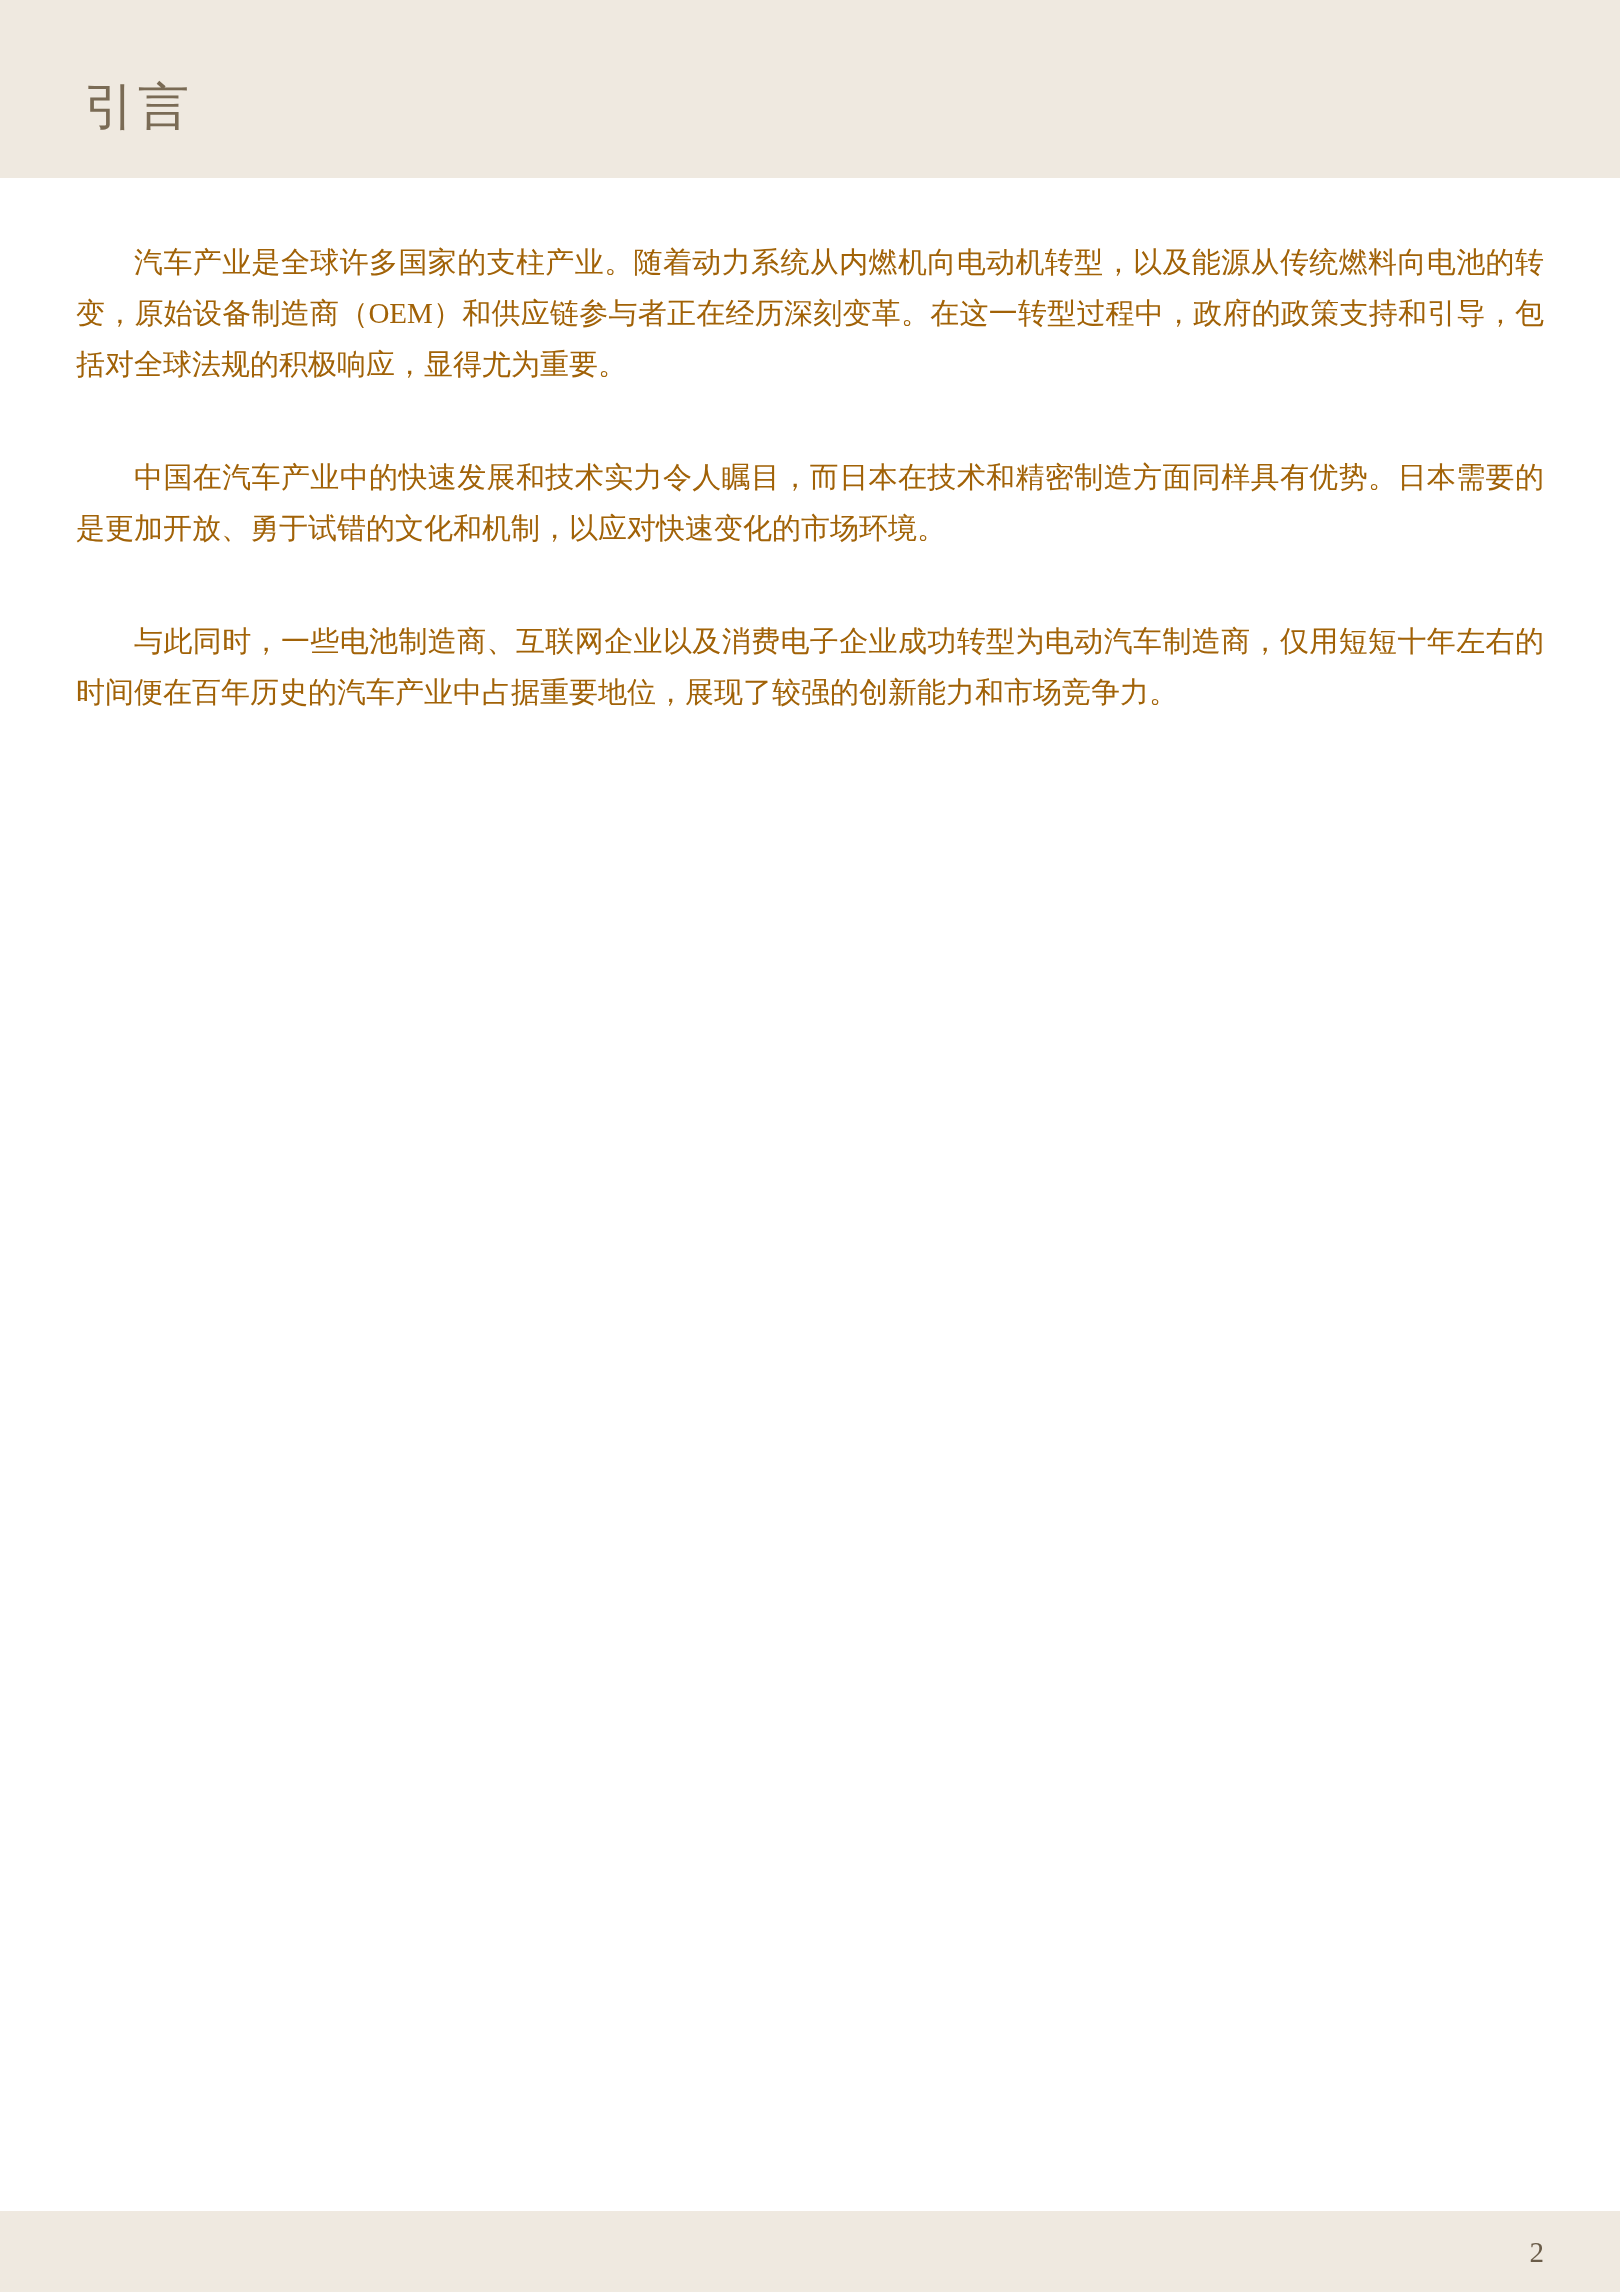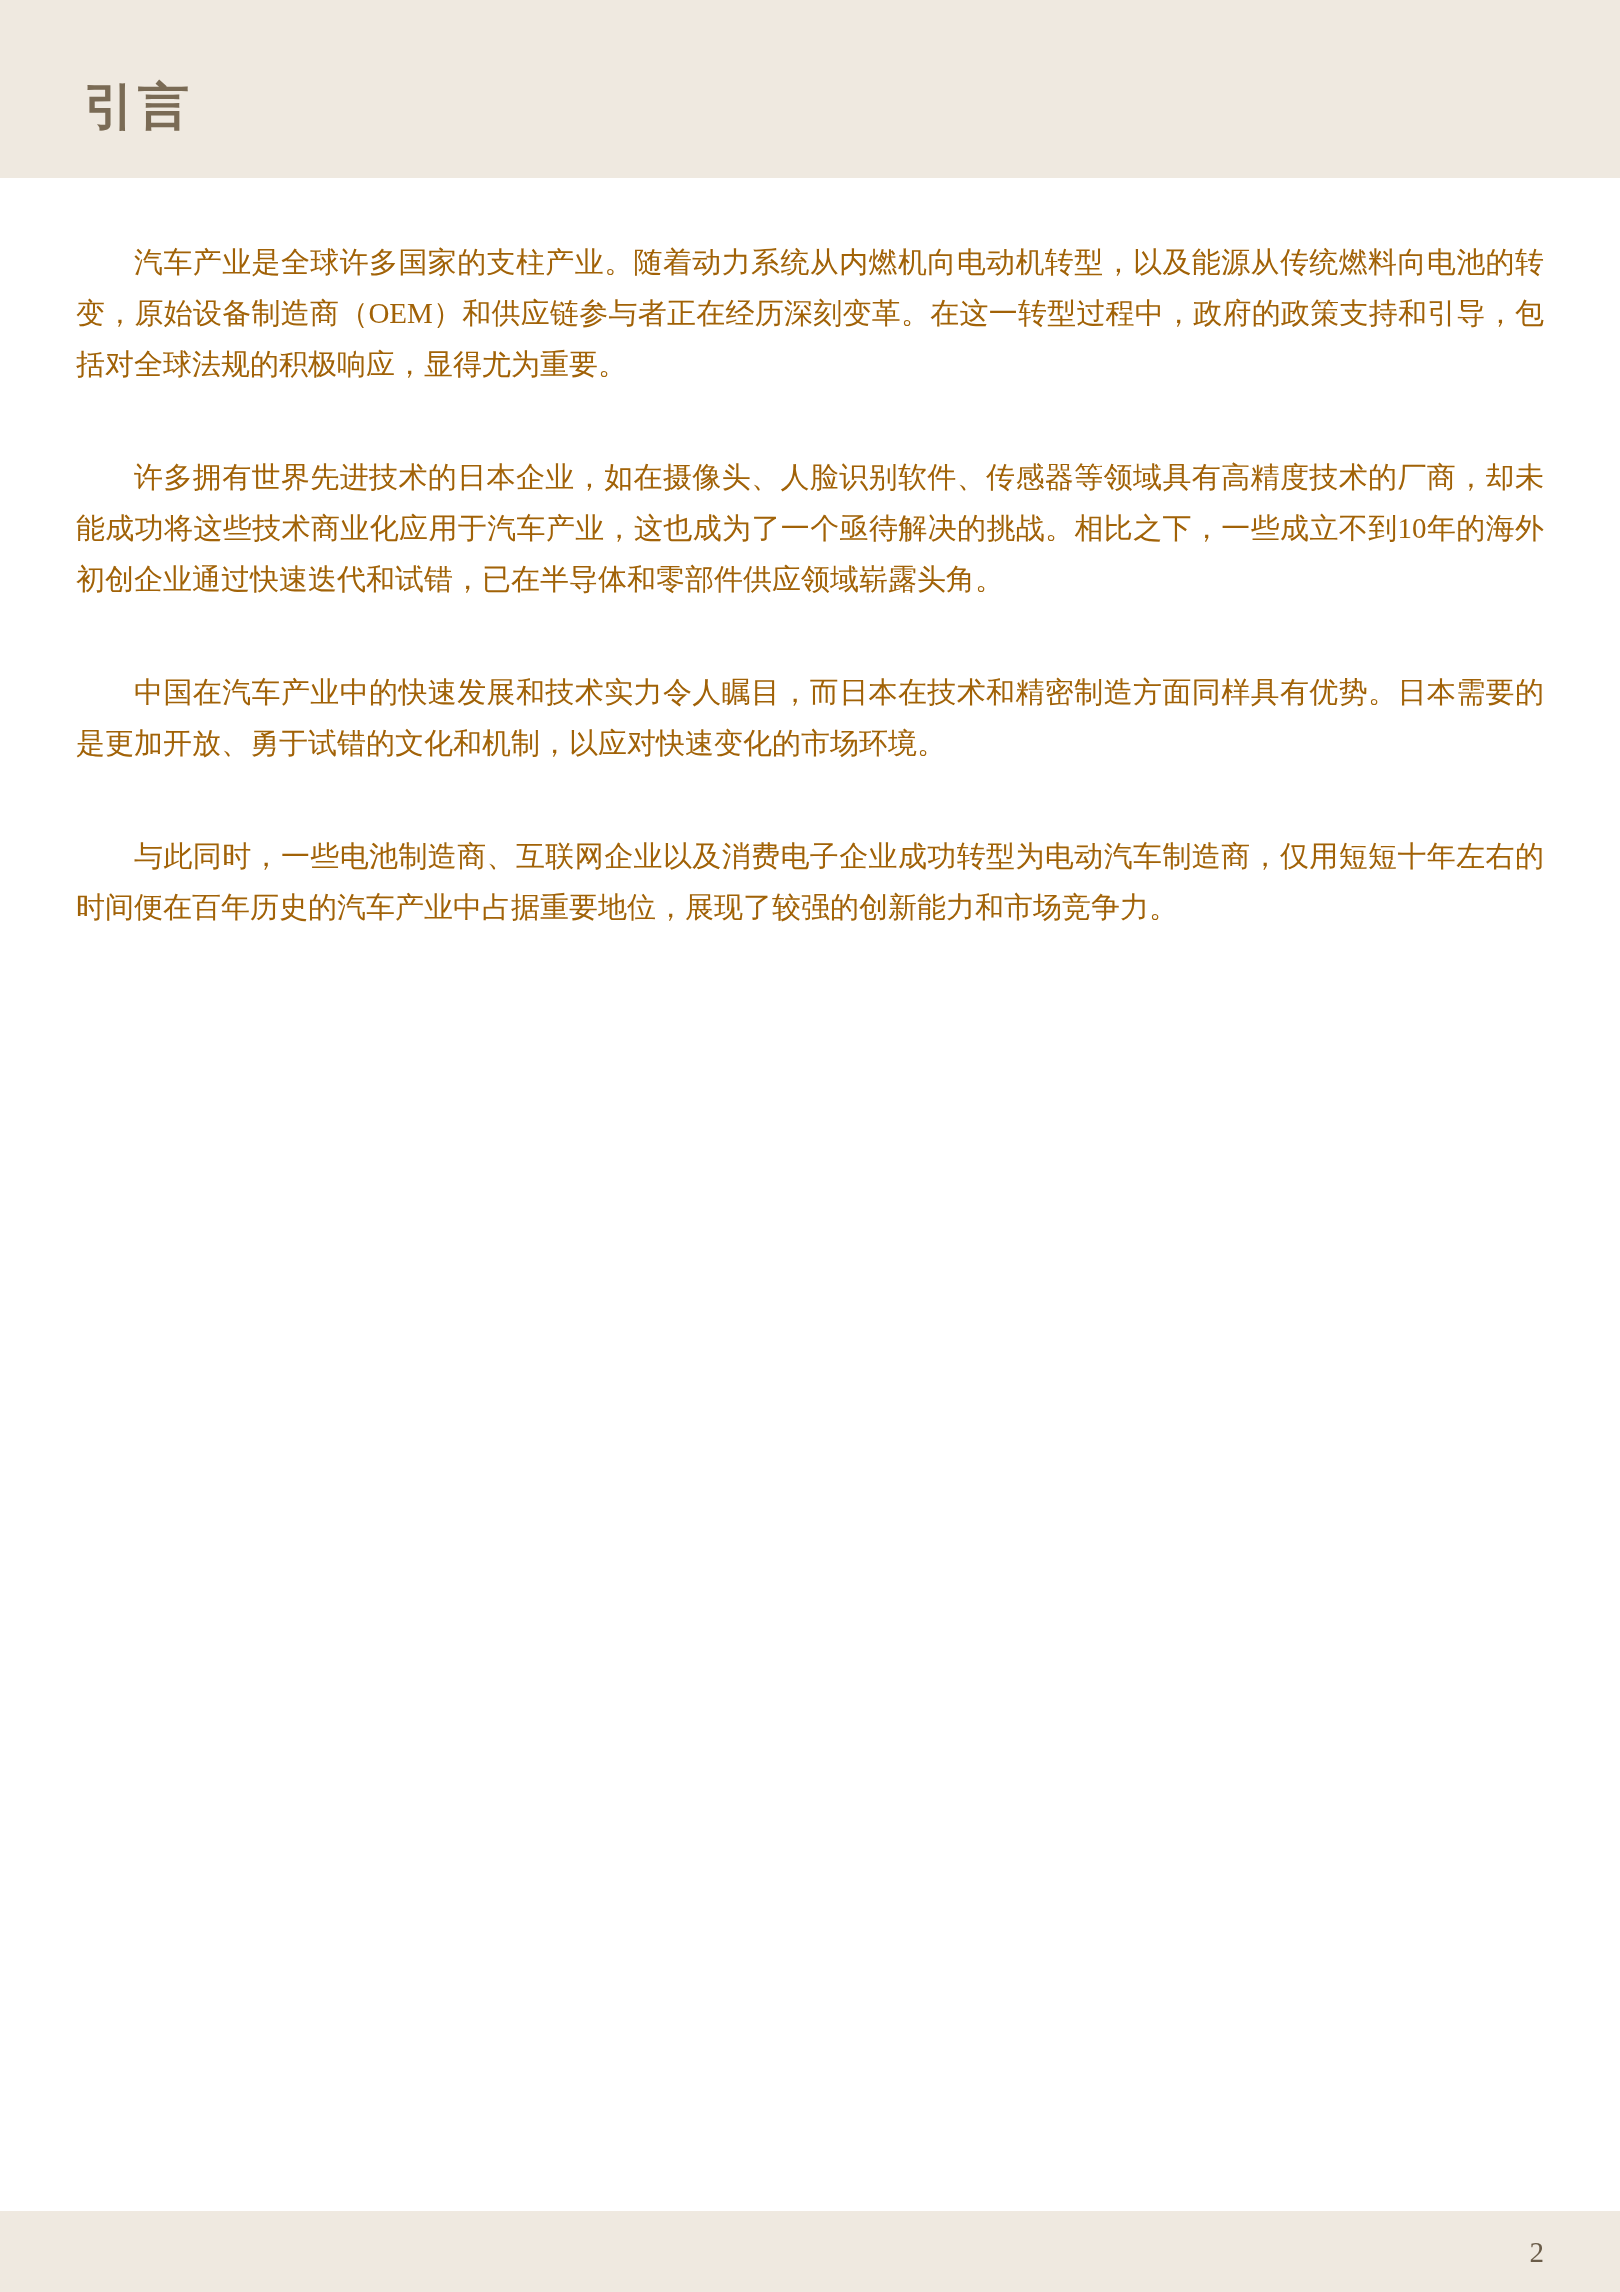--- a/index.html
+++ b/index.html
@@ -19,21 +19,21 @@
   }
   .band.top { top: 0; height: 178px; }
   .band.bottom { bottom: 0; height: 82px; }
   h1.doc-title {
     position: absolute;
     left: 84px;
     top: 78px;
     margin: 0;
     font-size: 51px;
     line-height: 1.15;
-    font-weight: 700;
+    font-weight: 400;
     letter-spacing: 2.9px;
     color: #7a6b55;
   }
   main.doc-body {
     position: absolute;
     top: 178px;
     left: 0;
     right: 0;
     padding: 59px 76px 0 76px;
   }
@@ -59,21 +59,20 @@
 </style>
 </head>
 <body>
 
 <header class="band top">
   <h1 class="doc-title">引言</h1>
 </header>
 
 <main class="doc-body">
   <p>汽车产业是全球许多国家的支柱产业。随着动力系统从内燃机向电动机转型，以及能源从传统燃料向电池的转变，原始设备制造商（OEM）和供应链参与者正在经历深刻变革。在这一转型过程中，政府的政策支持和引导，包括对全球法规的积极响应，显得尤为重要。</p>
-  <p>许多拥有世界先进技术的日本企业，如在摄像头、人脸识别软件、传感器等领域具有高精度技术的厂商，却未能成功将这些技术商业化应用于汽车产业，这也成为了一个亟待解决的挑战。相比之下，一些成立不到10年的海外初创企业通过快速迭代和试错，已在半导体和零部件供应领域崭露头角。</p>
   <p>中国在汽车产业中的快速发展和技术实力令人瞩目，而日本在技术和精密制造方面同样具有优势。日本需要的是更加开放、勇于试错的文化和机制，以应对快速变化的市场环境。</p>
   <p>与此同时，一些电池制造商、互联网企业以及消费电子企业成功转型为电动汽车制造商，仅用短短十年左右的时间便在百年历史的汽车产业中占据重要地位，展现了较强的创新能力和市场竞争力。</p>
 </main>
 
 <footer class="band bottom">
   <span class="page-num">2</span>
 </footer>
 
 
 </body></html>

